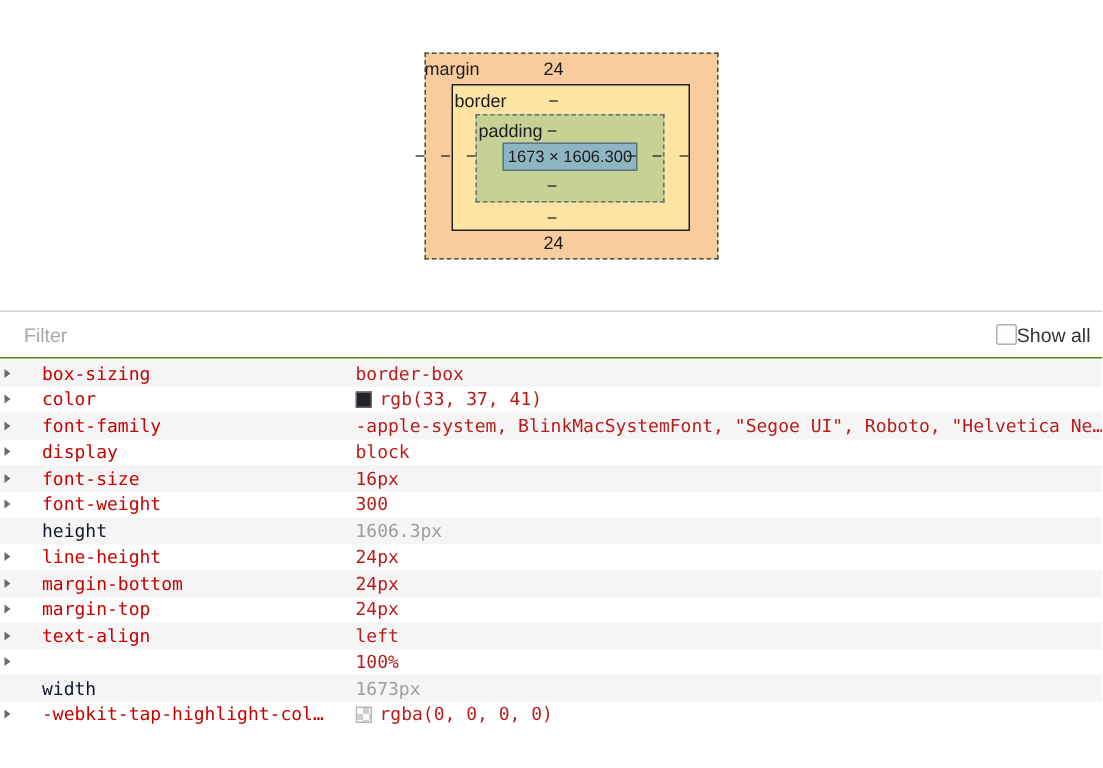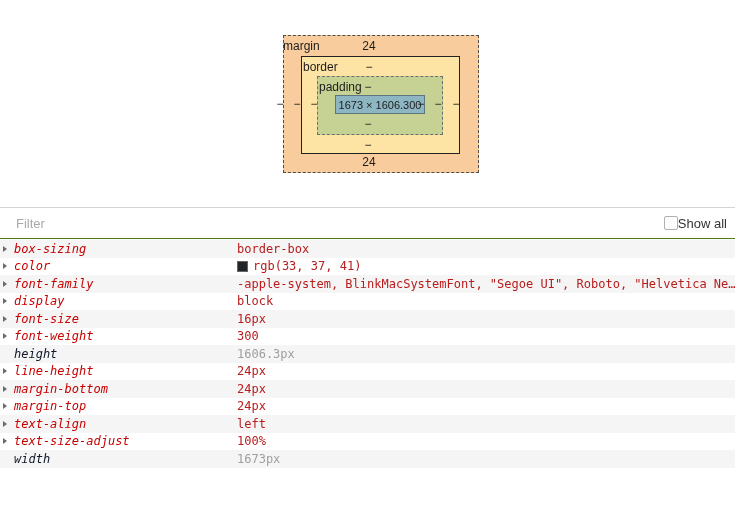--- a/index.html
+++ b/index.html
@@ -33,21 +33,21 @@
   
   .props{position:absolute;left:0;top:240px;width:735px;}
   .prop-row{display:flex;align-items:center;height:17.5px;
             font-family:"DejaVu Sans Mono",monospace;font-size:12px;white-space:nowrap;}
   .prop-row:nth-child(odd){background:#f5f5f5;}
   .name-col{display:flex;align-items:center;width:237px;flex-shrink:0;box-sizing:border-box;
             padding-left:3px;overflow:hidden;}
   .arrow{width:0;height:0;border-left:4px solid #6b6b6b;border-top:3.5px solid transparent;
          border-bottom:3.5px solid transparent;flex-shrink:0;}
   .arrow.hidden{visibility:hidden;}
-  .prop-name{color:#c80000;margin-left:7px;font-style:italic;}
+  .prop-name{color:#c80000;margin-left:21px;}
   .prop-value{color:#b91c1c;display:flex;align-items:center;overflow:hidden;}
   .muted .prop-name{color:#0f172a;}
   .muted .prop-value{color:#9e9e9e;}
   .swatch{width:9px;height:9px;display:inline-block;margin-right:5px;flex-shrink:0;}
   .swatch-dark{background:#212529;border:1px solid #666;}
   .swatch-transparent{border:1px solid #b5b5b5;background:#fff;
     background-image:linear-gradient(45deg,#cfcfcf 25%,transparent 25%,transparent 75%,#cfcfcf 75%),
                      linear-gradient(45deg,#cfcfcf 25%,#fff 25%,#fff 75%,#cfcfcf 75%);
     background-size:8px 8px;background-position:0 0,4px 4px;}
 </style>
@@ -180,28 +180,37 @@
       <span class="name-col">
           <span class="arrow"></span>
         <span class="prop-name">text-align</span>
         </span>
       <span class="prop-value">left</span>
     </div>
 
     <div class="prop-row">
       <span class="name-col">
           <span class="arrow"></span>
-        <span class="prop-name">text-size-adjust</span>
         </span>
       <span class="prop-value">100%</span>
     </div>
 
     <div class="prop-row muted">
       <span class="name-col">
           <span class="arrow hidden"></span>
         <span class="prop-name">width</span>
         </span>
       <span class="prop-value">1673px</span>
     </div>
 
+    <div class="prop-row">
+      <span class="name-col">
+          <span class="arrow"></span>
+        <span class="prop-name">-webkit-tap-highlight-col…</span>
+        </span>
+      <span class="prop-value">
+        <span class="swatch swatch-transparent"></span>
+        <span>rgba(0, 0, 0, 0)</span>
+        </span>
+    </div>
 
   </div>
 </div>
 
 </body></html>

